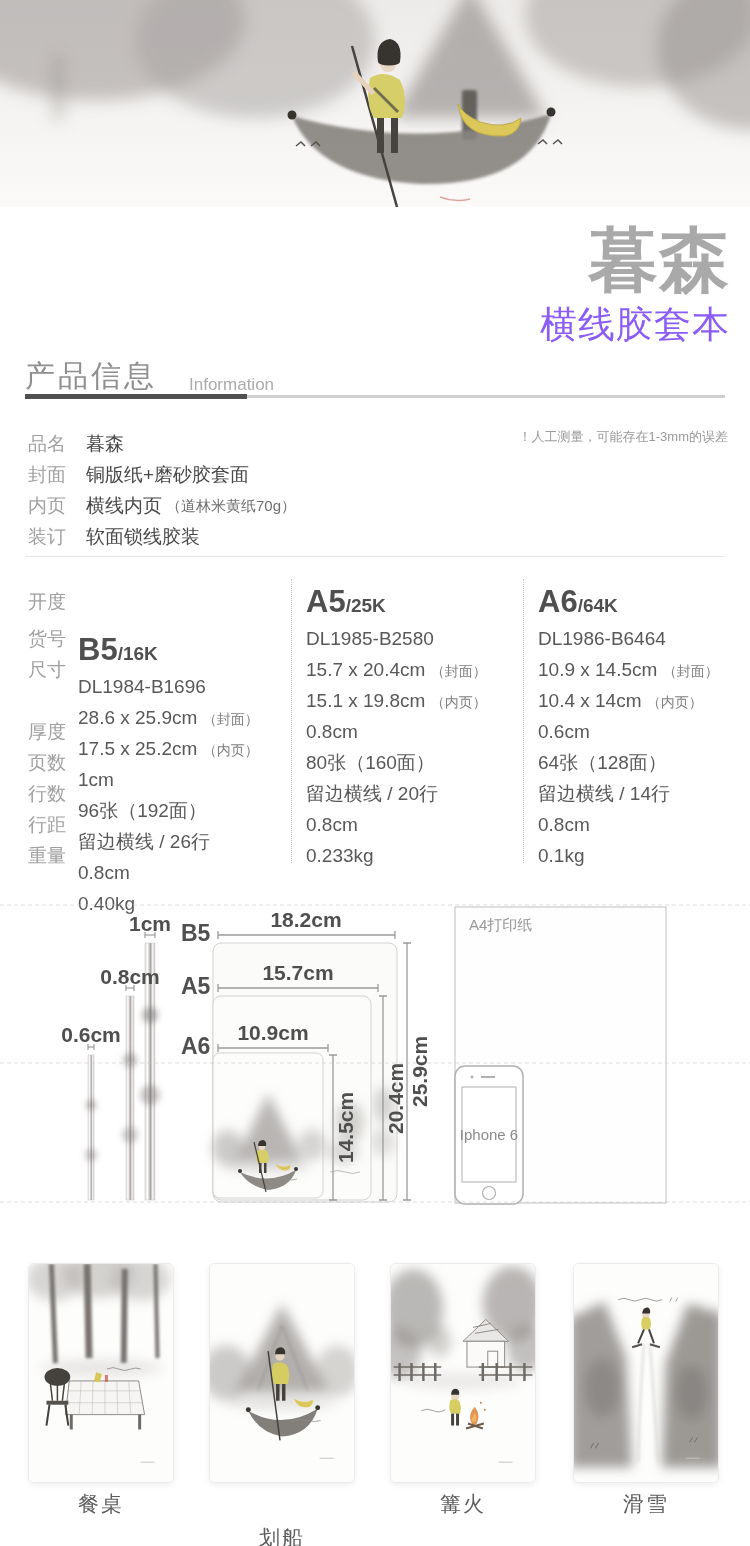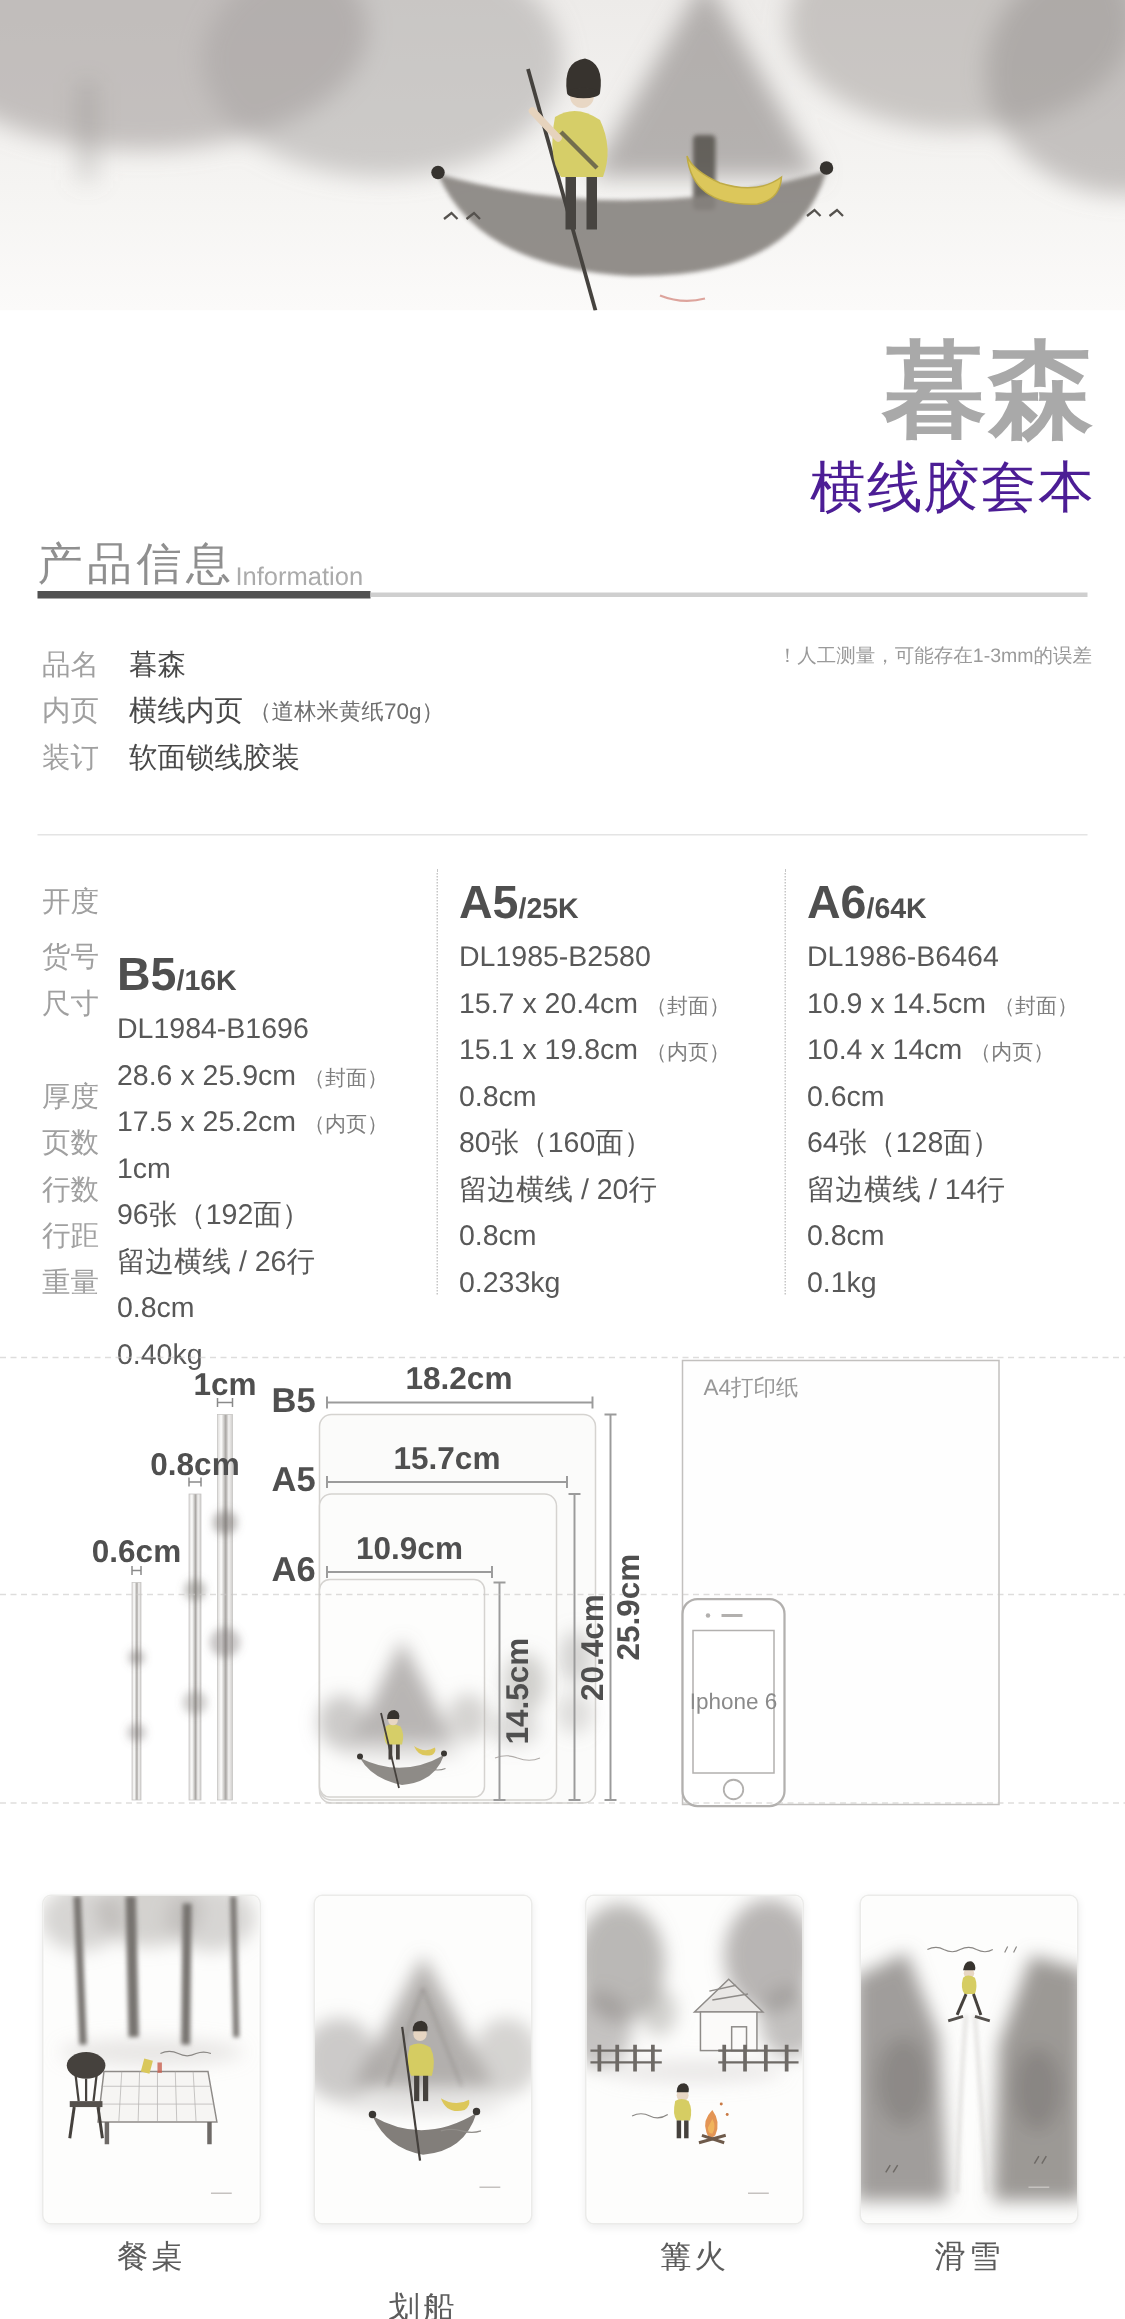--- a/index.html
+++ b/index.html
@@ -6,24 +6,24 @@
   body { background:#fff; font-family:"Liberation Sans","DejaVu Sans",sans-serif; }
   .page { position:relative; width:750px; height:1546px; background:#ffffff; overflow:hidden; margin:0 auto; }
 
   
   .hero { position:absolute; left:0; top:0; width:750px; height:207px; }
 
   
   .brand-title { position:absolute; top:220px; right:20px; width:420px; text-align:right;
     font-size:70px; line-height:80px; font-weight:700; color:#a9a9a9; letter-spacing:1px; }
   .brand-subtitle { position:absolute; top:303px; right:20px; width:420px; text-align:right;
-    font-size:37px; line-height:44px; font-weight:400; color:#4c1d95; letter-spacing:1px; }
-
-  
-  .section-head { position:absolute; left:25px; top:356px; display:flex; align-items:flex-end; }
+    font-size:37px; line-height:44px; font-weight:400; color:#8b5cf6; letter-spacing:1px; }
+
+  
+  .section-head { position:absolute; left:25px; top:356px; display:flex; align-items:flex-end;gap:32px; }
   .section-title { font-size:30px; font-weight:300; color:#8f8f8f; letter-spacing:3px; }
   .section-title-en { font-size:17px; color:#ababab; margin-left:0; margin-bottom:2px; font-weight:300; }
   .section-rule { position:absolute; left:25px; top:394px; width:700px; display:flex; align-items:center; }
   .rule-dark { width:222px; height:5px; background:#515151; }
   .rule-light { flex:1; height:3px; background:#cfcfcf; }
 
   .measure-note { position:absolute; top:411px; right:22px; font-size:13px; color:#9a9a9a;margin-top:17px; }
 
   
   .info-rows { position:absolute; left:28px; top:428px; }
@@ -143,20 +143,24 @@
     <div class="rule-light"></div>
   </div>
   <div class="measure-note">！人工测量，可能存在1-3mm的误差</div>
 
   <div class="info-rows">
     <div class="info-row">
       <span class="info-label">品名</span>
       <span class="info-value">暮森</span>
     </div>
     <div class="info-row">
+      <span class="info-label">封面</span>
+      <span class="info-value">铜版纸+磨砂胶套面</span>
+    </div>
+    <div class="info-row">
       <span class="info-label">内页</span>
       <span class="info-value">横线内页</span>
       <span class="info-suffix">（道林米黄纸70g）</span>
     </div>
     <div class="info-row">
       <span class="info-label">装订</span>
       <span class="info-value">软面锁线胶装</span>
     </div>
   </div>
 

